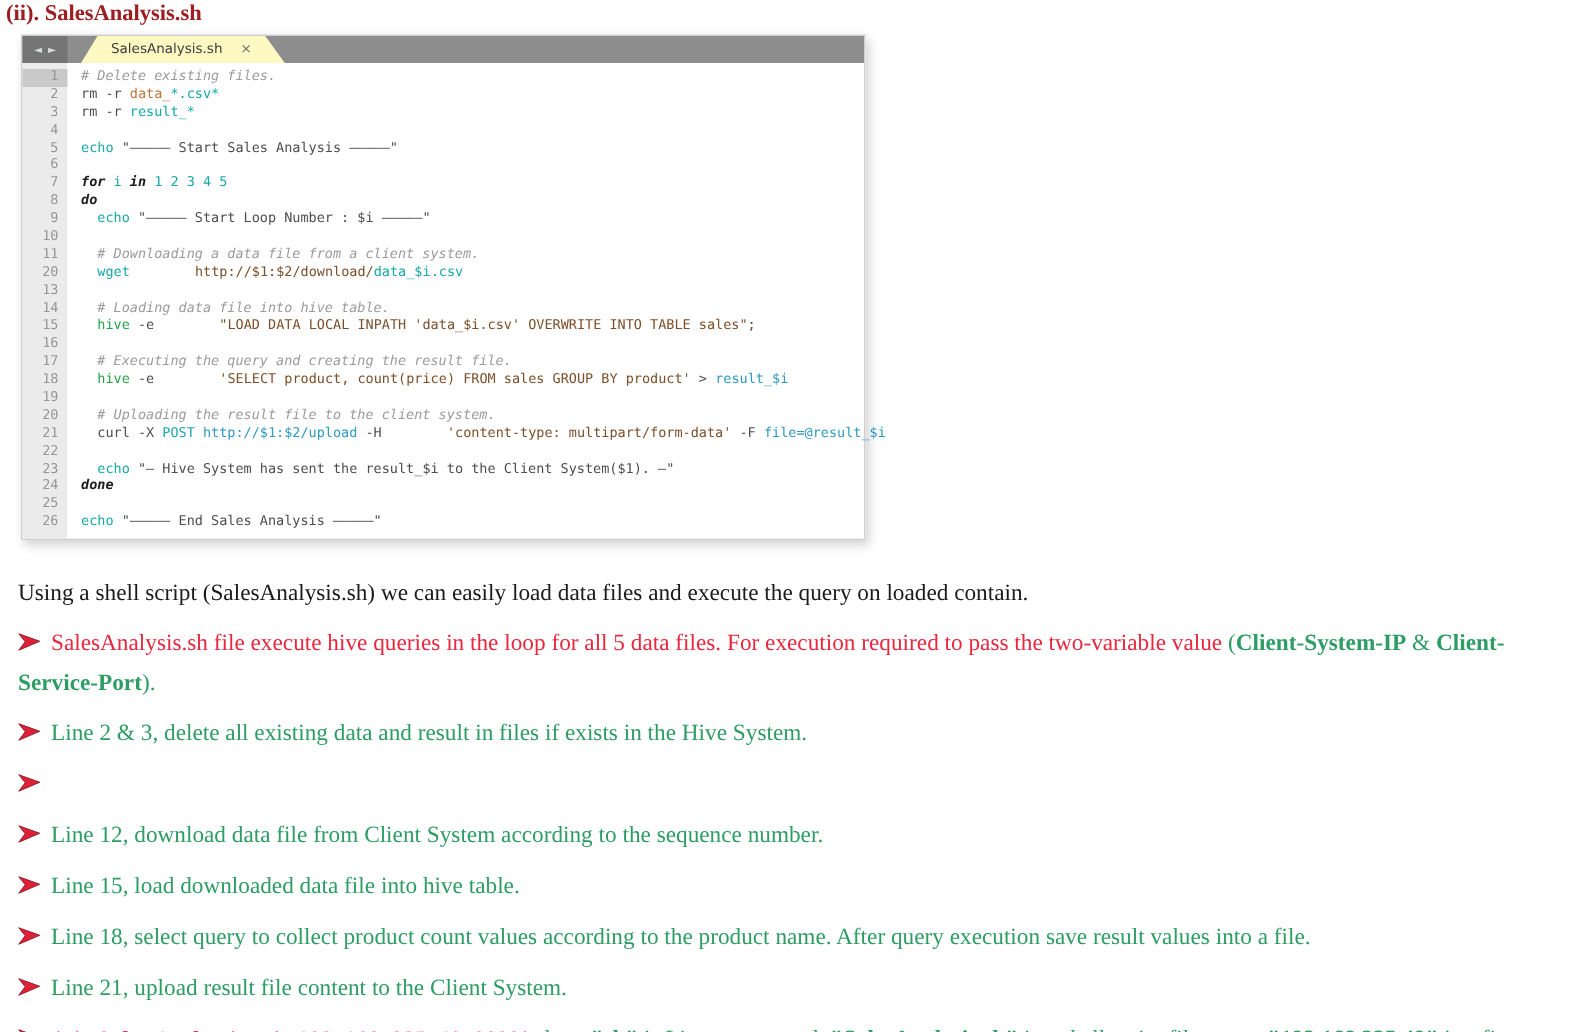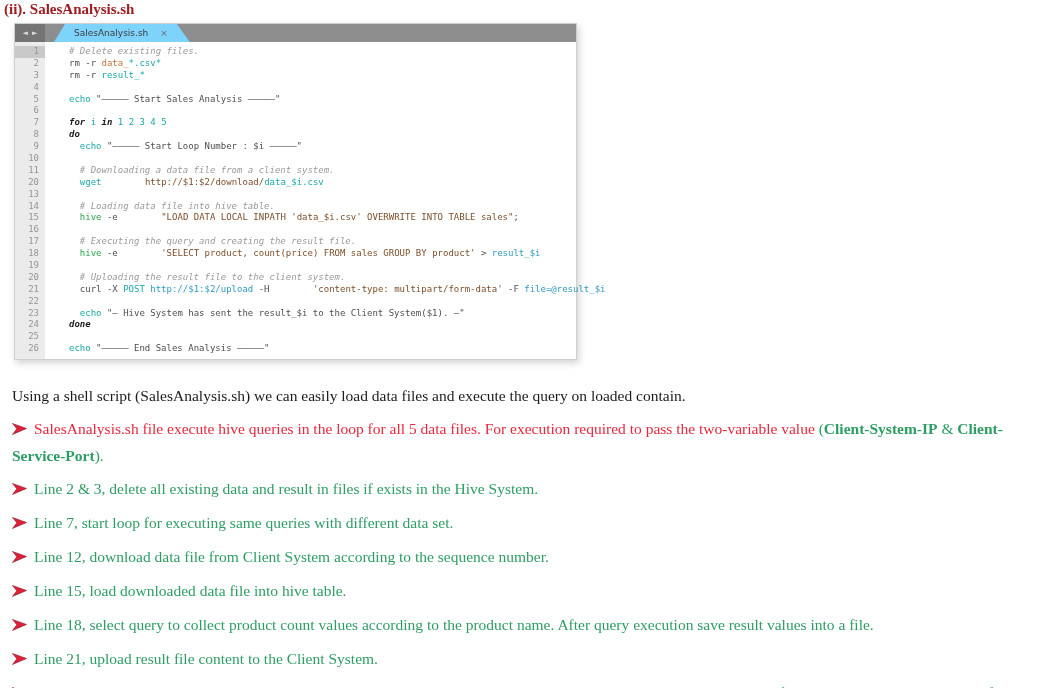--- a/index.html
+++ b/index.html
@@ -22,35 +22,35 @@
   .tabbar{
     height:18px;background:#8d8d8d;
     display:flex;align-items:stretch;
   }
   .navbox{
     flex:0 0 30px;background:#747474;
     display:flex;align-items:center;justify-content:center;gap:4px;
   }
   .nav-arrow{font-size:7px;color:#d6dcdc;line-height:1;cursor:default;font-family:"DejaVu Sans",sans-serif;}
   .tab{
-    margin-left:9px;background:#7dd3fc;
+    margin-left:9px;background:#fef9c3;
     clip-path:polygon(11px 0,calc(100% - 13px) 0,100% 100%,0 100%);
     display:flex;align-items:center;gap:12px;
     padding:0 22px 0 20px;
     font-family:"DejaVu Sans",sans-serif;font-size:9px;color:#3c3c3c;
   }
   .tab-close{color:#6d6d6d;font-size:9px;}
   .editor-body{
     background:linear-gradient(to right,#ebebeb 30px,#ffffff 30px);
     padding:4px 0 4px 0;
   }
   .code-line{display:flex;height:11.9px;line-height:11.9px;font-size:9px;white-space:pre;}
   .ln{flex:0 0 24px;text-align:right;padding-right:6px;color:#969696;}
   .ln-active{background:#c9c9c9;}
-  .code{padding-left:24px;}
+  .code{padding-left:9px;}
   .c-com{color:#9b9b9b;font-style:italic;}
   .c-kw{color:#1c1c1c;font-weight:bold;font-style:italic;}
   .c-txt{color:#4e4e4e;}
   .c-teal{color:#19a8a8;}
   .c-green{color:#27a348;}
   .c-brown{color:#7c4f2a;margin-left:38px;}
   .c-blue{color:#2f9ac0;}
   .c-orange{color:#c0763a;}
 
   
@@ -114,21 +114,21 @@
 <div class="notes">
     <p class="para"><span class="t-black">Using a shell script (SalesAnalysis.sh) we can easily load data files and execute the query on loaded contain.</span></p>
     <p class="para"><span class="flag"><svg width="15" height="12" viewBox="0 0 15 12" xmlns="http://www.w3.org/2000/svg">
           <path d="M0.5 0.5 L14.5 5.5 L0.5 11.5 L4.8 5.8 Z" fill="#dd2139" stroke="#8e1524" stroke-width="0.6"></path>
         </svg></span><span class="t-red">SalesAnalysis.sh file execute hive queries in the loop for all 5 data files. For execution required to pass the two-variable value </span><span class="t-green">(</span><span class="t-gbold">Client-System-IP</span><span class="t-green"> &amp; </span><span class="t-gbold">Client-Service-Port</span><span class="t-green">).</span></p>
     <p class="para"><span class="flag"><svg width="15" height="12" viewBox="0 0 15 12" xmlns="http://www.w3.org/2000/svg">
           <path d="M0.5 0.5 L14.5 5.5 L0.5 11.5 L4.8 5.8 Z" fill="#dd2139" stroke="#8e1524" stroke-width="0.6"></path>
         </svg></span><span class="t-green">Line 2 &amp; 3, delete all existing data and result in files if exists in the Hive System.</span></p>
     <p class="para"><span class="flag"><svg width="15" height="12" viewBox="0 0 15 12" xmlns="http://www.w3.org/2000/svg">
           <path d="M0.5 0.5 L14.5 5.5 L0.5 11.5 L4.8 5.8 Z" fill="#dd2139" stroke="#8e1524" stroke-width="0.6"></path>
-        </svg></span><span class="t-green">Line 7, start loop for executing same queries with different data set.</span></p>
+        </svg></span></p>
     <p class="para"><span class="flag"><svg width="15" height="12" viewBox="0 0 15 12" xmlns="http://www.w3.org/2000/svg">
           <path d="M0.5 0.5 L14.5 5.5 L0.5 11.5 L4.8 5.8 Z" fill="#dd2139" stroke="#8e1524" stroke-width="0.6"></path>
         </svg></span><span class="t-green">Line 12, download data file from Client System according to the sequence number.</span></p>
     <p class="para"><span class="flag"><svg width="15" height="12" viewBox="0 0 15 12" xmlns="http://www.w3.org/2000/svg">
           <path d="M0.5 0.5 L14.5 5.5 L0.5 11.5 L4.8 5.8 Z" fill="#dd2139" stroke="#8e1524" stroke-width="0.6"></path>
         </svg></span><span class="t-green">Line 15, load downloaded data file into hive table.</span></p>
     <p class="para"><span class="flag"><svg width="15" height="12" viewBox="0 0 15 12" xmlns="http://www.w3.org/2000/svg">
           <path d="M0.5 0.5 L14.5 5.5 L0.5 11.5 L4.8 5.8 Z" fill="#dd2139" stroke="#8e1524" stroke-width="0.6"></path>
         </svg></span><span class="t-green">Line 18, select query to collect product count values according to the product name. After query execution save result values into a file.</span></p>
     <p class="para"><span class="flag"><svg width="15" height="12" viewBox="0 0 15 12" xmlns="http://www.w3.org/2000/svg">

